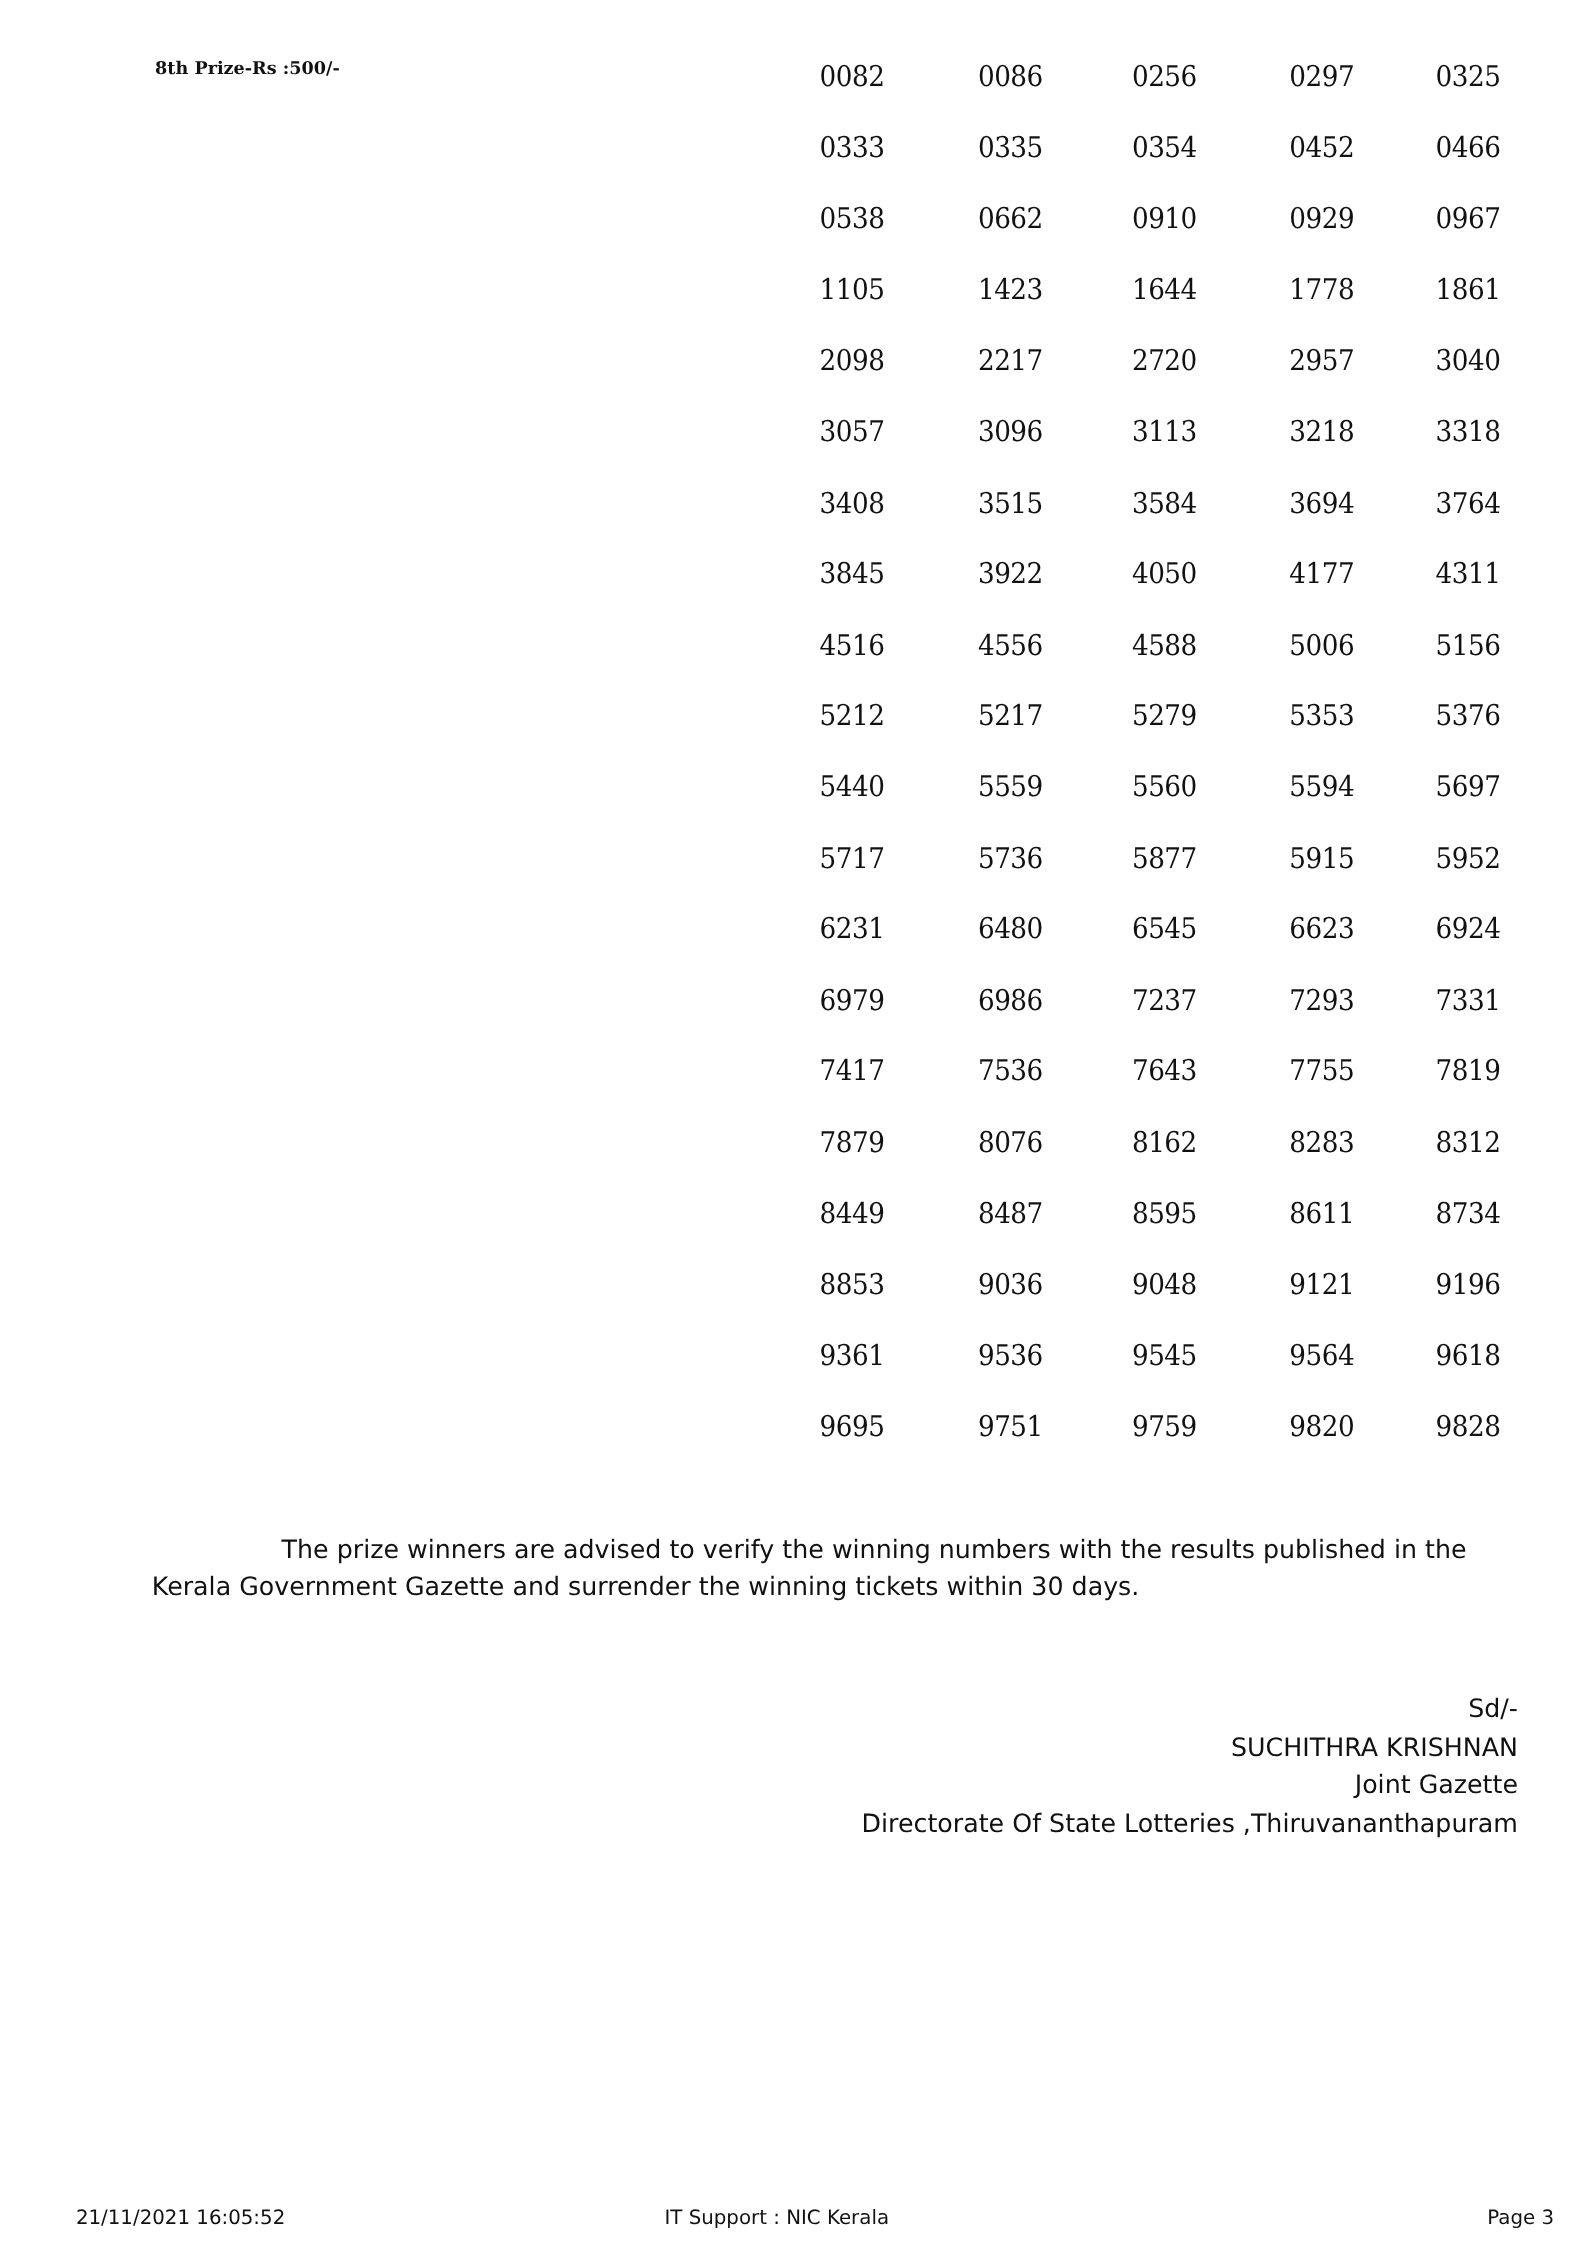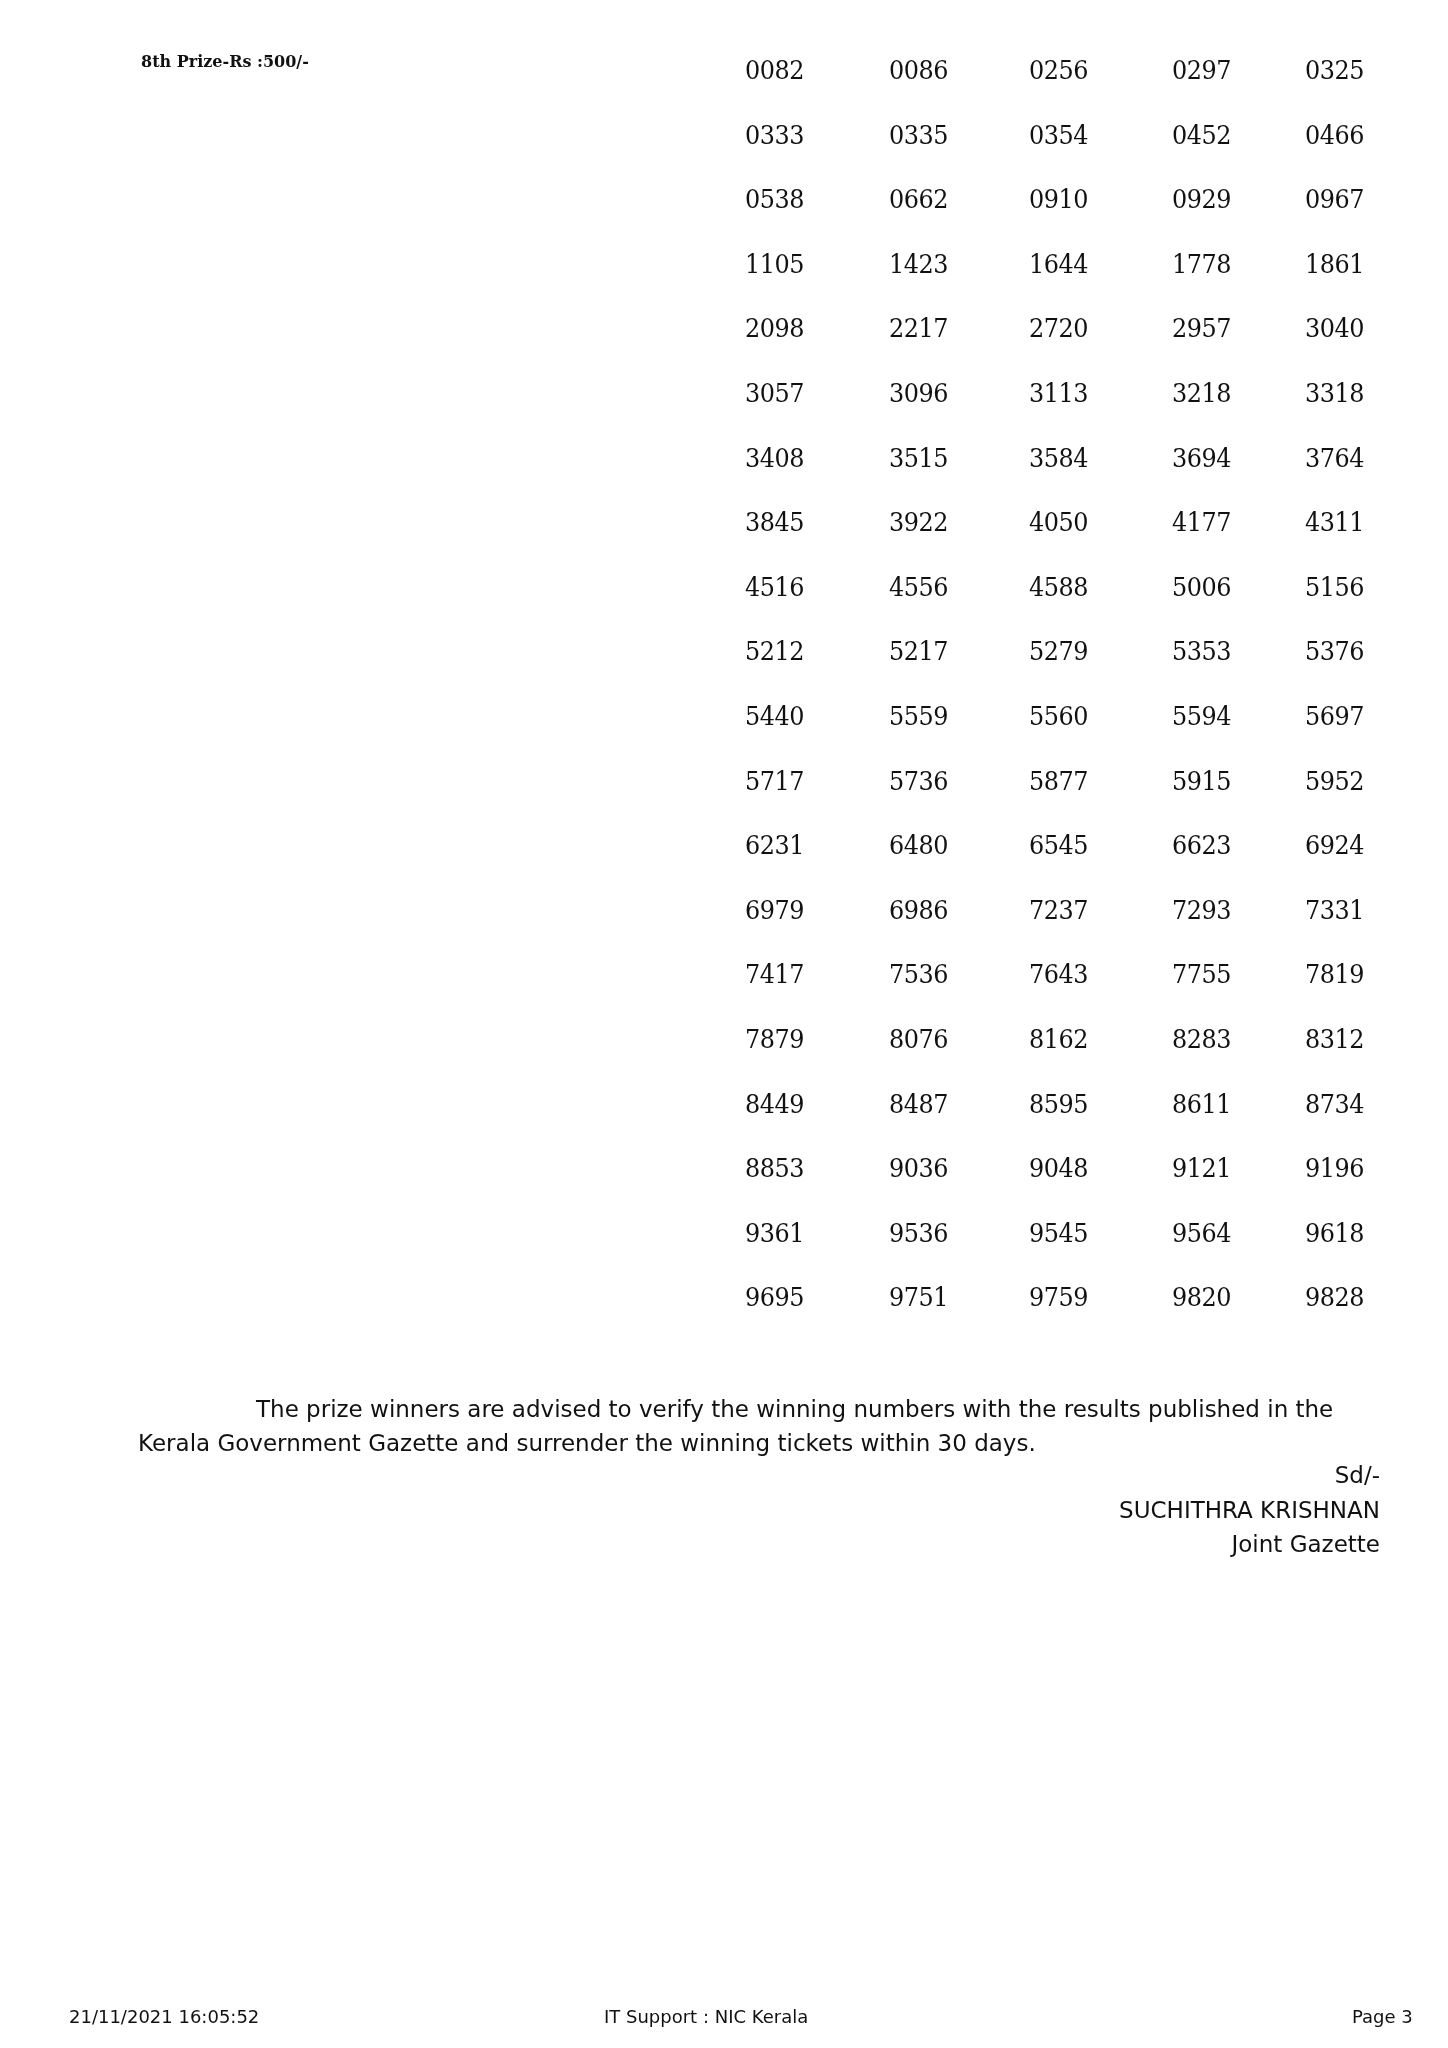--- a/index.html
+++ b/index.html
@@ -24,21 +24,21 @@
     font-size: 26px; line-height: 1;
     letter-spacing: -0.5px;
     transform: scaleX(0.92); transform-origin: left top;
   }
   .notice {
     position: absolute; left: 138px; top: 1392px; width: 1240px;
     font-size: 23px; line-height: 34px;
   }
   .notice .indent { display: inline-block; width: 118px; }
   .signature {
-    position: absolute; right: 68px; top: 1458px;
+    position: absolute; right: 68px; top: 1537px;
     text-align: right; font-size: 23px; line-height: 34.5px; margin-left: 24px;
   }
   .footer {
     position: absolute; top: 2008px; left: 0; width: 1448px;
     font-size: 18px; line-height: 1;
   }
   .footer-left { position: absolute; left: 69px; }
   .footer-center { position: absolute; left: 604px; }
   .footer-right { position: absolute; left: 1352px; }
 </style>
@@ -149,19 +149,20 @@
     <div class="num">9820</div>
     <div class="num">9828</div>
   </div>
 
 <div class="notice"><span class="indent"></span><span>The prize winners are advised to verify the winning numbers with the results published in the Kerala Government Gazette and surrender the winning tickets within 30 days.</span></div>
 
 <div class="signature">
   <div>Sd/-</div>
   <div>SUCHITHRA KRISHNAN</div>
   <div>Joint Gazette</div>
+  <div>Directorate Of State Lotteries ,Thiruvananthapuram</div>
 </div>
 
 <div class="footer">
   <span class="footer-left">21/11/2021 16:05:52</span>
   <span class="footer-center">IT Support : NIC Kerala</span>
   <span class="footer-right">Page 3</span>
 </div>
 
 </body></html>

